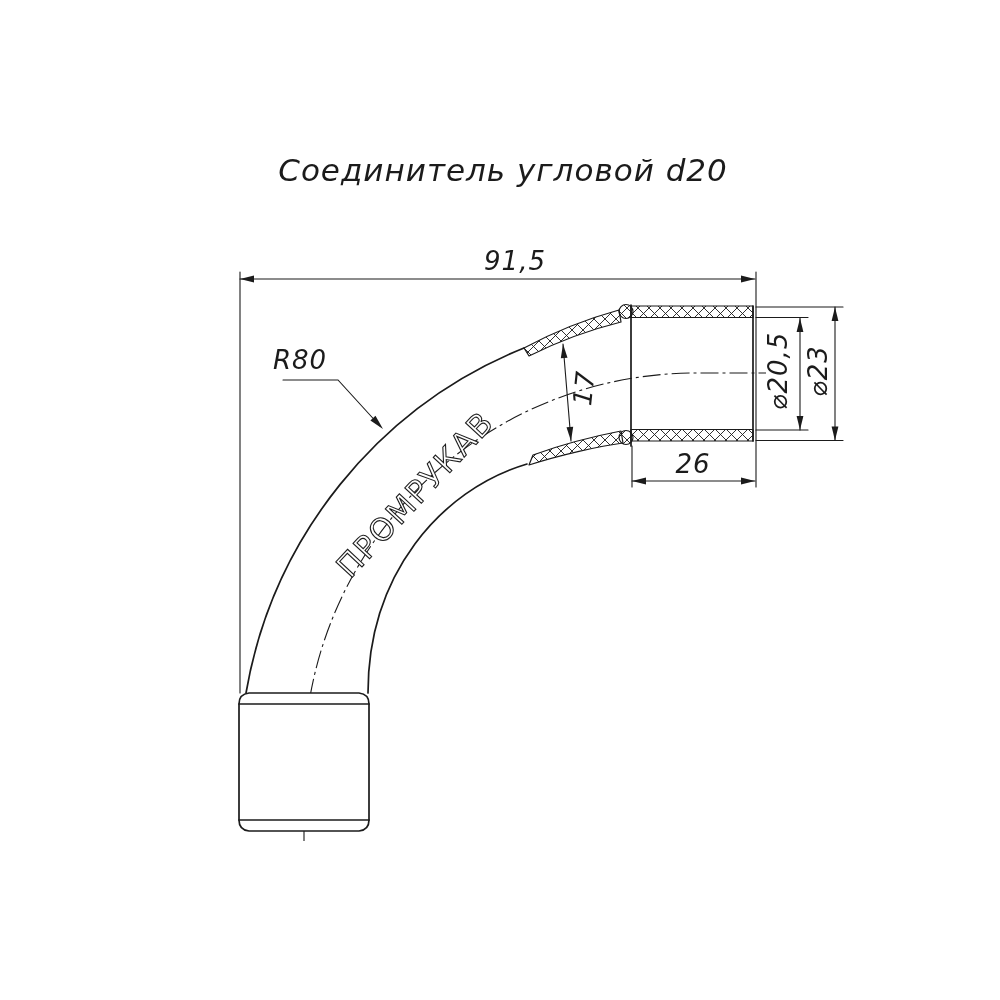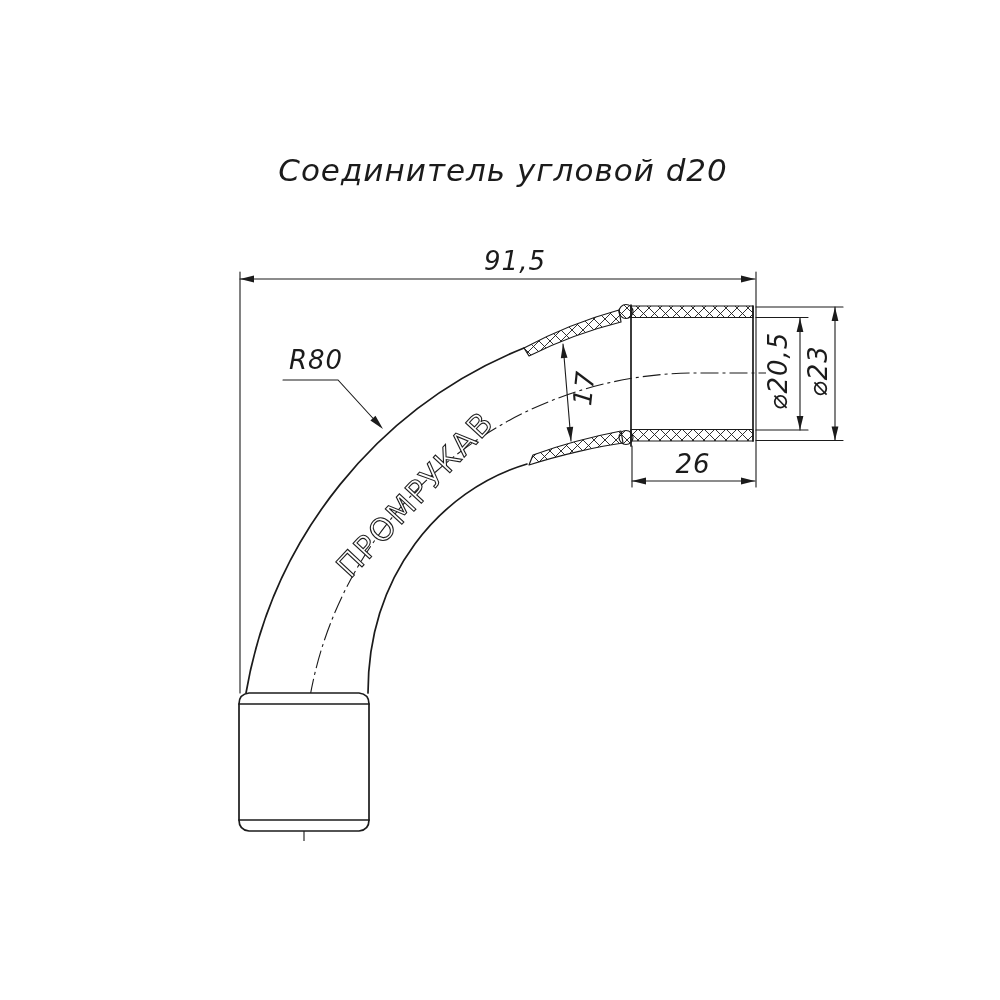--- a/index.html
+++ b/index.html
@@ -108,21 +108,21 @@
       <polygon points="755,481 741,477.6 741,484.4"></polygon>
     </g>
 
     <text x="415" y="505" transform="rotate(-47 415 494)" text-anchor="middle" font-family="DejaVu Sans, sans-serif" font-size="31" letter-spacing="2" fill="#ffffff" stroke="#1b1b1b" stroke-width="1.1">ПРОМРУКАВ</text>
   </svg>
 
   <div class="label title" style="left:503px; top:170px;">Соединитель угловой d20</div>
 
   <div class="label" style="left:497px; top:261px;margin-left:18px;">91,5</div>
 
-  <div class="label" style="left:316px; top:360px;">R80</div>
+  <div class="label" style="left:300px; top:360px;">R80</div>
 
   <div class="label rot84" style="left:584px; top:388px;">17</div>
 
   <div class="label rot90" style="left:778px; top:371px;">⌀20,5</div>
 
   <div class="label rot90" style="left:818px; top:371px;">⌀23</div>
 
   <div class="label" style="left:693px; top:464px;">26</div>
 </div>
 

